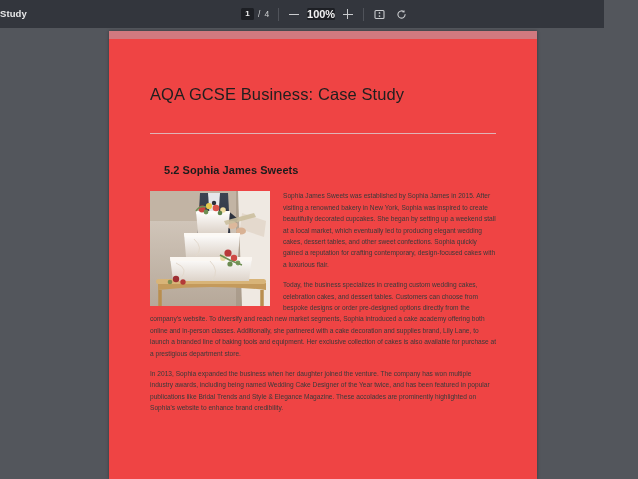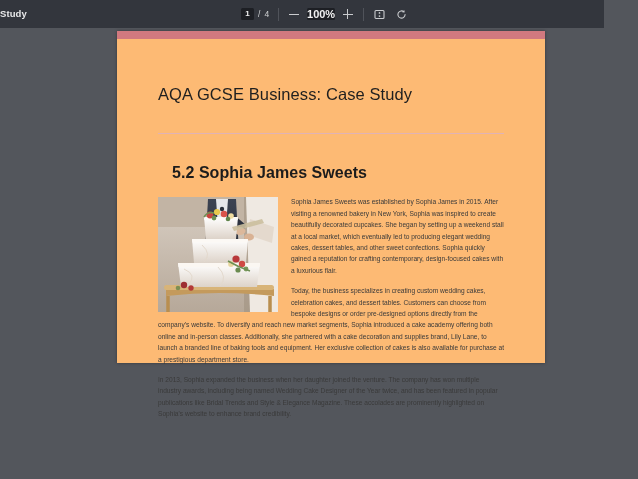--- a/index.html
+++ b/index.html
@@ -159,25 +159,25 @@
     position: absolute;
     top: 28px; left: 0;
     width: 638px;
     height: 451px;
     background: #53565c;
     overflow: hidden;
   }
 
   #pdf-page {
     position: absolute;
-    left: 117px;
+    left: 109px;
     top: 3px;
     width: 428px;
-    height: 332px;
-    background: #fdba74;
+    height: 448px;
+    background: #ef4444;
     box-shadow: 0 0 3px rgba(0,0,0,.35);
   }
 
   #page-top-band {
     position: absolute;
     left: 0; top: 0;
     width: 428px;
     height: 8px;
     background: #d1797f;
   }
@@ -199,21 +199,21 @@
 
   #title-rule {
     margin-top: 29px;
     height: 1.4px;
     background: #e0b3b6;
     width: 100%;
   }
 
   #section-heading {
     margin-top: 30px;
-    font-size: 16px;
+    font-size: 11px;
     font-weight: bold;
     color: #1c1c1c;
     letter-spacing: .05px;
     padding-left: 14px;
   }
 
   #content-block {
     margin-top: 14px;
     font-size: 6.6px;
     line-height: 11.4px;

